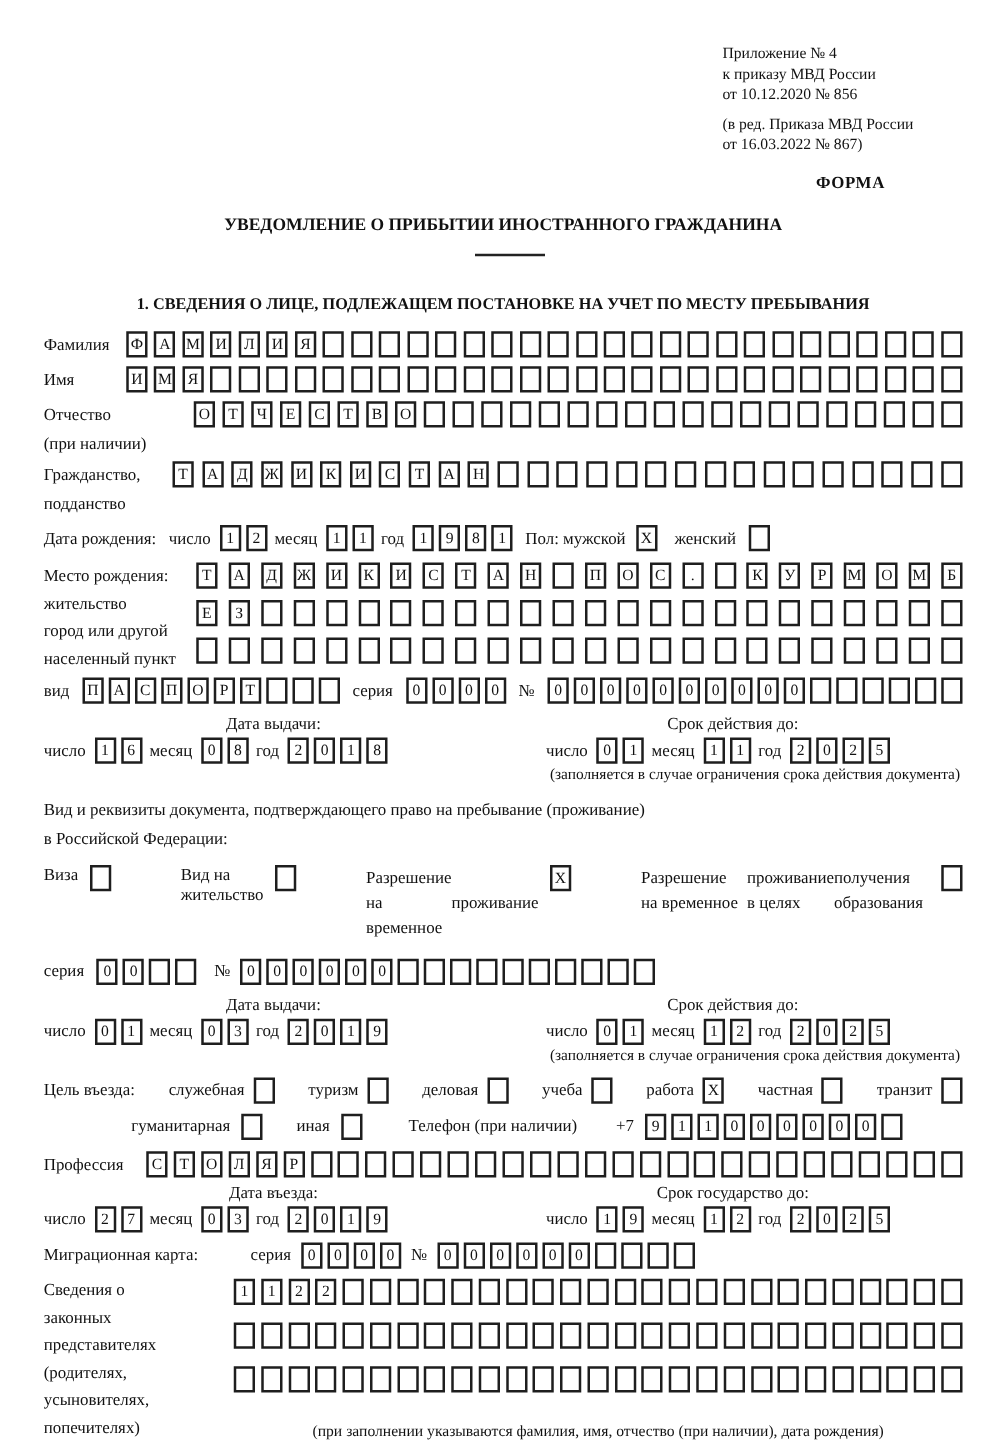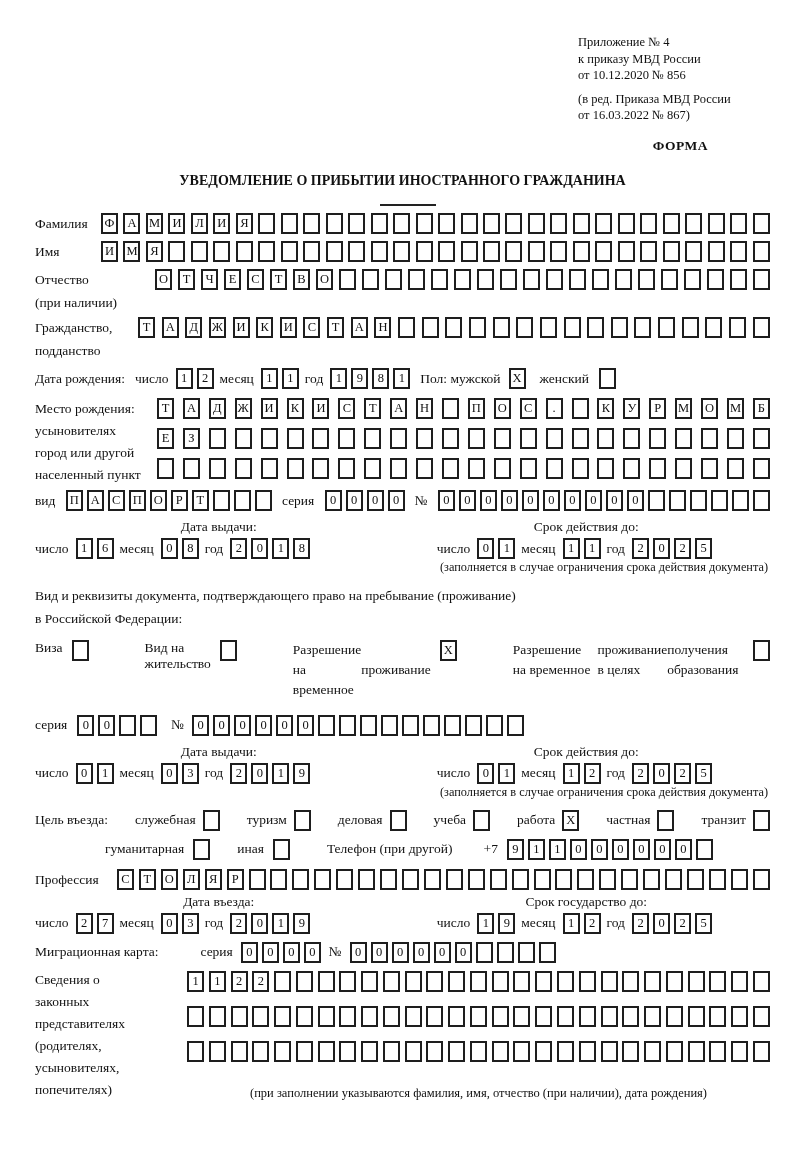--- a/index.html
+++ b/index.html
@@ -49,20 +49,21 @@
     <div class="blk2">(в ред. Приказа МВД России</div>
     <div>от 16.03.2022 № 867)</div>
   </div>
   <div class="forma">ФОРМА</div>
 
   <div class="title">
     <div>УВЕДОМЛЕНИЕ О ПРИБЫТИИ ИНОСТРАННОГО ГРАЖДАНИНА</div>
     <div><span class="uline"></span></div>
   </div>
 
+  <div class="sect">1. СВЕДЕНИЯ О ЛИЦЕ, ПОДЛЕЖАЩЕМ ПОСТАНОВКЕ НА УЧЕТ ПО МЕСТУ ПРЕБЫВАНИЯ</div>
 
   <div class="row">
     <div class="lbl" style="width:66px;">Фамилия</div>
     <div class="cells stretch">
         <span class="cell">Ф</span>
         <span class="cell">А</span>
         <span class="cell">М</span>
         <span class="cell">И</span>
         <span class="cell">Л</span>
         <span class="cell">И</span>
@@ -228,21 +229,21 @@
       </div>
     <span style="margin:0 10px 0 14px;">женский</span>
     <div class="cells">
         <span class="cell"></span>
       </div>
   </div>
 
   <div class="row" style="margin-bottom:4px;">
     <div class="lblcol" style="width:122px;">
       <div>Место рождения:</div>
-      <div>усыновителях</div>
+      <div>жительство</div>
       <div>город или другой</div>
       <div>населенный пункт</div>
     </div>
     <div class="birth-right">
       <div class="cells stretch">
           <span class="cell">Т</span>
           <span class="cell">А</span>
           <span class="cell">Д</span>
           <span class="cell">Ж</span>
           <span class="cell">И</span>
@@ -597,21 +598,21 @@
 
   <div class="purpose2">
     <span>гуманитарная</span>
     <div class="cells">
         <span class="cell"></span>
       </div>
     <span style="margin-left:18px;">иная</span>
     <div class="cells">
         <span class="cell"></span>
       </div>
-    <span style="margin-left:28px;">Телефон (при другой)</span>
+    <span style="margin-left:28px;">Телефон (при наличии)</span>
     <span style="margin-left:22px;">+7</span>
     <div class="cells">
         <span class="cell">9</span>
         <span class="cell">1</span>
         <span class="cell">1</span>
         <span class="cell">0</span>
         <span class="cell">0</span>
         <span class="cell">0</span>
         <span class="cell">0</span>
         <span class="cell">0</span>

